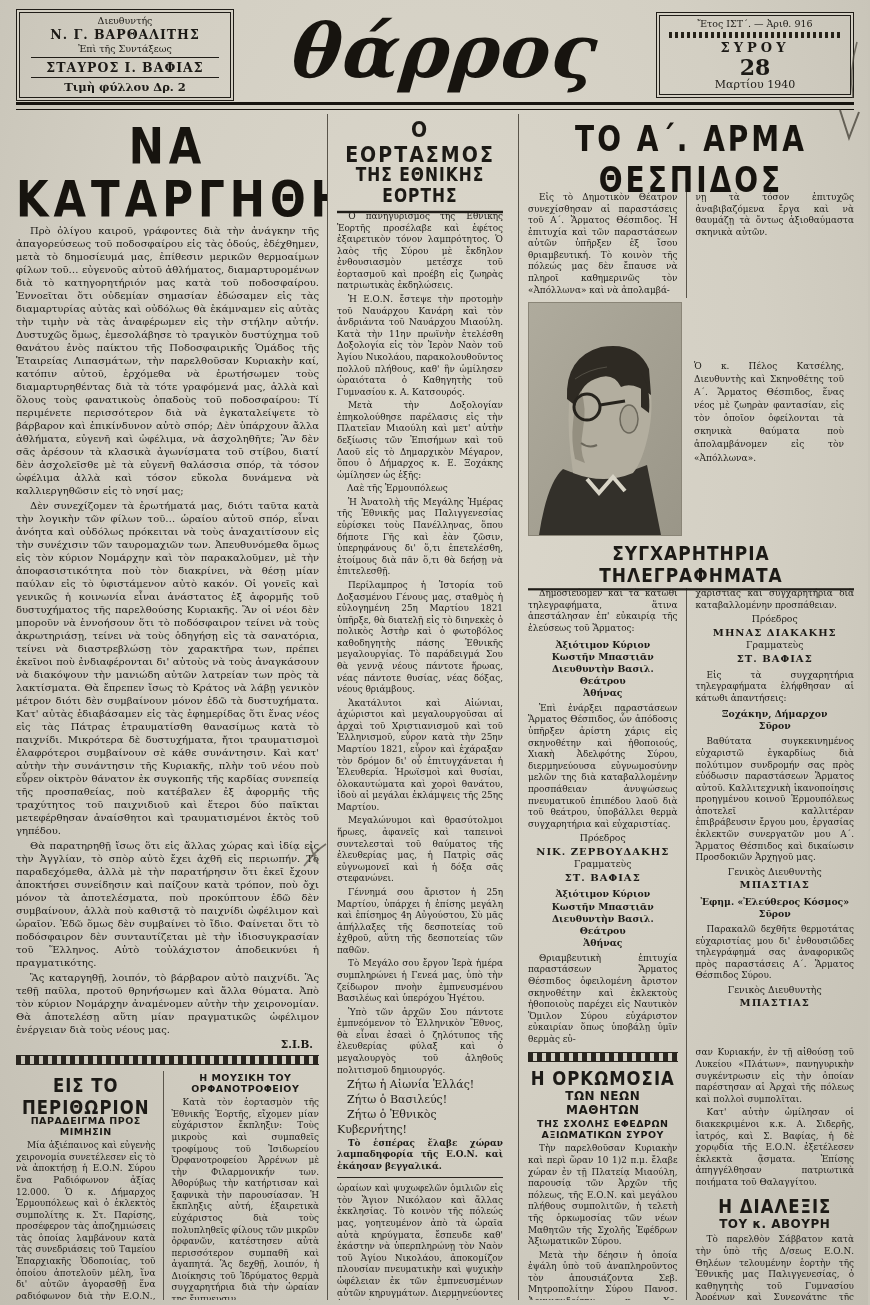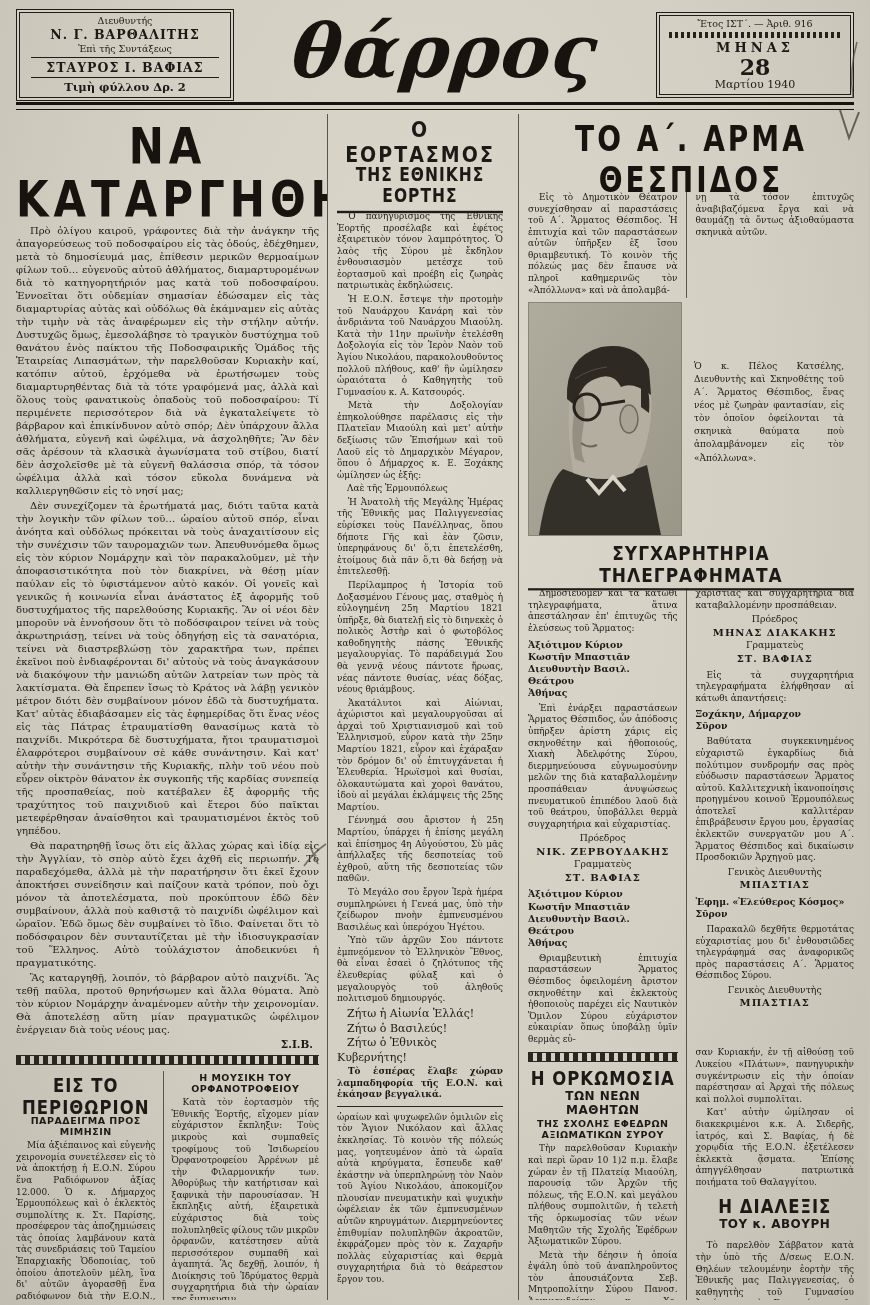--- a/index.html
+++ b/index.html
@@ -40,40 +40,40 @@
   .h-b2{font-family:"DejaVu Sans",sans-serif;font-weight:bold;font-size:15.5px;
         letter-spacing:1px;text-align:center;margin:4px 0 6px;padding-bottom:3px;
         border-bottom:2px solid #201d18;transform:scaleY(1.2);transform-origin:top;}
   .h-cd{font-family:"DejaVu Sans",sans-serif;font-weight:bold;font-size:28px;
         letter-spacing:3px;text-align:center;margin:4px 0 8px;transform:scaleY(1.25);
         transform-origin:top;color:#17140f;}
   .h-sec{font-family:"DejaVu Sans",sans-serif;font-weight:bold;font-size:17px;letter-spacing:1px;
          text-align:center;margin:6px 0 2px;border-bottom:2px solid #201d18;padding-bottom:2px;
          transform:scaleY(1.1);transform-origin:top;}
   .h-sm{font-family:"DejaVu Sans",sans-serif;font-weight:bold;font-size:12px;text-align:center;
-        margin:5px 0 9px;letter-spacing:0.5px;}
+        margin:5px 0 3px;letter-spacing:0.5px;}
   .h-xs{font-family:"DejaVu Sans",sans-serif;font-weight:bold;font-size:9.5px;text-align:center;
         margin:1px 0 3px;letter-spacing:0.5px;}
   .h-marg{font-family:"DejaVu Sans",sans-serif;font-weight:bold;font-size:16.5px;text-align:center;
           letter-spacing:1px;margin:4px 0 2px;transform:scaleY(1.15);transform-origin:top;}
   
   .bt{font-size:10px;line-height:1.30;text-align:justify;margin:0 0 2px;text-indent:14px;}
   .bt-sm{font-size:8.9px;line-height:1.30;text-align:justify;margin:0 0 2px;text-indent:11px;}
   .noind{text-indent:0;}
   .sig-line{display:flex;justify-content:flex-end;font-weight:bold;font-size:10.5px;padding-right:6px;}
   .orn{height:8px;margin:5px 0 6px;border-top:1px solid #2a2620;border-bottom:1px solid #2a2620;
        background:repeating-linear-gradient(90deg,#2a2620 0 5px,transparent 5px 9px);}
   .thin-div{border-top:1px solid #2a2620;width:40%;margin:5px auto;}
   .botA{display:grid;grid-template-columns:1fr 1fr;column-gap:8px;}
   .botA .c1{border-right:1px solid #5a554b;padding-right:7px;}
   .cd2{display:grid;grid-template-columns:1fr 1fr;column-gap:9px;}
   .cd2 .c1{border-right:1px solid #5a554b;padding-right:8px;}
   .bold{font-weight:bold;}
   .cheer{font-size:11px;line-height:1.35;text-indent:10px;margin:0;}
-  .addr{font-size:9.3px;font-weight:bold;text-align:left;line-height:1.3;margin:4px 0;}
+  .addr{font-size:9.3px;font-weight:bold;text-align:center;line-height:1.3;margin:4px 0;}
   .sig-c{font-size:9.3px;text-align:center;line-height:1.35;margin:2px 0 4px;}
   .sig-c b{font-size:10px;letter-spacing:1px;margin-top:12px;}
   
   .photo-row{display:flex;gap:12px;margin:4px 0 6px;}
   .photo{width:152px;height:232px;flex:0 0 auto;border:1px solid #8a8577;
          background:#a39f91;overflow:hidden;}
   .caption{font-size:9px;line-height:1.45;text-align:justify;padding-top:58px;width:150px;}
   
   .pen{position:absolute;pointer-events:none;}
 </style>
@@ -89,21 +89,21 @@
       <div class="ib-small">Ἐπὶ τῆς Συντάξεως</div>
       <div class="ib-rule"></div>
       <div class="ib-bold">ΣΤΑΥΡΟΣ Ι. ΒΑΦΙΑΣ</div>
       <div class="ib-rule"></div>
       <div class="ib-price">Τιμὴ φύλλου Δρ. 2</div>
     </div>
     <div class="paper-title">θάρρος</div>
     <div class="info-box">
       <div class="ib-small">Ἔτος ΙΣΤ΄. — Ἀριθ. 916</div>
       <div class="ib-deco"></div>
-      <div class="ib-place">ΜΗΝΑΣ</div>
+      <div class="ib-place">ΣΥΡΟΥ</div>
       <div class="ib-day">28</div>
       <div class="ib-month">Μαρτίου 1940</div>
     </div>
   </header>
   <div class="head-rule"></div>
 
   <main class="cols">
 
     <section class="colA">
       <h1 class="h-main">ΝΑ ΚΑΤΑΡΓΗΘΗ</h1>
@@ -130,20 +130,21 @@
     <section class="colB">
       <h2 class="h-b1">Ο ΕΟΡΤΑΣΜΟΣ</h2>
       <h2 class="h-b2">ΤΗΣ ΕΘΝΙΚΗΣ ΕΟΡΤΗΣ</h2>
       <p class="bt-sm">Ὁ πανηγυρισμὸς τῆς Ἐθνικῆς Ἑορτῆς προσέλαβε καὶ ἐφέτος ἐξαιρετικὸν τόνον λαμπρότητος. Ὁ λαὸς τῆς Σύρου μὲ ἔκδηλον ἐνθουσιασμὸν μετέσχε τοῦ ἑορτασμοῦ καὶ προέβη εἰς ζωηρὰς πατριωτικὰς ἐκδηλώσεις.</p>
       <p class="bt-sm">Ἡ Ε.Ο.Ν. ἔστεψε τὴν προτομὴν τοῦ Ναυάρχου Κανάρη καὶ τὸν ἀνδριάντα τοῦ Ναυάρχου Μιαούλη. Κατὰ τὴν 11ην πρωϊνὴν ἐτελέσθη Δοξολογία εἰς τὸν Ἱερὸν Ναὸν τοῦ Ἁγίου Νικολάου, παρακολουθοῦντος πολλοῦ πλήθους, καθ' ἣν ὡμίλησεν ὡραιότατα ὁ Καθηγητὴς τοῦ Γυμνασίου κ. Α. Κατσουρός.</p>
       <p class="bt-sm">Μετὰ τὴν Δοξολογίαν ἐπηκολούθησε παρέλασις εἰς τὴν Πλατεῖαν Μιαούλη καὶ μετ' αὐτὴν δεξίωσις τῶν Ἐπισήμων καὶ τοῦ Λαοῦ εἰς τὸ Δημαρχικὸν Μέγαρον, ὅπου ὁ Δήμαρχος κ. Ε. Ξοχάκης ὡμίλησεν ὡς ἑξῆς:</p>
       <p class="bt-sm noind" style="margin-left:10px;">Λαὲ τῆς Ἑρμουπόλεως</p>
       <p class="bt-sm">Ἡ Ἀνατολὴ τῆς Μεγάλης Ἡμέρας τῆς Ἐθνικῆς μας Παλιγγενεσίας εὑρίσκει τοὺς Πανέλληνας, ὅπου δήποτε Γῆς καὶ ἐὰν ζῶσιν, ὑπερηφάνους δι' ὅ,τι ἐπετελέσθη, ἑτοίμους διὰ πᾶν ὅ,τι θὰ δεήσῃ νὰ ἐπιτελεσθῇ.</p>
       <p class="bt-sm">Περίλαμπρος ἡ Ἱστορία τοῦ Δοξασμένου Γένους μας, σταθμὸς ἡ εὐλογημένη 25η Μαρτίου 1821 ὑπῆρξε, θὰ διατελῇ εἰς τὸ διηνεκὲς ὁ πολικὸς Ἀστὴρ καὶ ὁ φωτοβόλος καθοδηγητὴς πάσης Ἐθνικῆς μεγαλουργίας. Τὸ παράδειγμά Σου θὰ γεννᾷ νέους πάντοτε ἥρωας, νέας πάντοτε θυσίας, νέας δόξας, νέους θριάμβους.</p>
       <p class="bt-sm">Ἀκατάλυτοι καὶ Αἰώνιαι, ἀχώριστοι καὶ μεγαλουργοῦσαι αἱ ἀρχαὶ τοῦ Χριστιανισμοῦ καὶ τοῦ Ἑλληνισμοῦ, εὗρον κατὰ τὴν 25ην Μαρτίου 1821, εὗρον καὶ ἐχάραξαν τὸν δρόμον δι' οὗ ἐπιτυγχάνεται ἡ Ἐλευθερία. Ἡρωϊσμοὶ καὶ θυσίαι, ὁλοκαυτώματα καὶ χοροὶ θανάτου, ἰδοὺ αἱ μεγάλαι ἐκλάμψεις τῆς 25ης Μαρτίου.</p>
+      <p class="bt-sm">Μεγαλώνυμοι καὶ θρασύτολμοι ἥρωες, ἀφανεῖς καὶ ταπεινοὶ συντελεσταὶ τοῦ θαύματος τῆς ἐλευθερίας μας, ἡ Πατρὶς σᾶς εὐγνωμονεῖ καὶ ἡ δόξα σᾶς στεφανώνει.</p>
       <p class="bt-sm">Γέννημά σου ἄριστον ἡ 25η Μαρτίου, ὑπάρχει ἡ ἐπίσης μεγάλη καὶ ἐπίσημος 4η Αὐγούστου, Σὺ μᾶς ἀπήλλαξες τῆς δεσποτείας τοῦ ἐχθροῦ, αὕτη τῆς δεσποτείας τῶν παθῶν.</p>
       <p class="bt-sm">Τὸ Μεγάλο σου ἔργον Ἱερὰ ἡμέρα συμπληρώνει ἡ Γενεά μας, ὑπὸ τὴν ζείδωρον πνοὴν ἐμπνευσμένου Βασιλέως καὶ ὑπερόχου Ἡγέτου.</p>
       <p class="bt-sm">Ὑπὸ τῶν ἀρχῶν Σου πάντοτε ἐμπνεόμενον τὸ Ἑλληνικὸν Ἔθνος, θὰ εἶναι ἐσαεὶ ὁ ζηλότυπος τῆς ἐλευθερίας φύλαξ καὶ ὁ μεγαλουργὸς τοῦ ἀληθοῦς πολιτισμοῦ δημιουργός.</p>
       <p class="cheer">Ζήτω ἡ Αἰωνία Ἑλλάς!</p>
       <p class="cheer">Ζήτω ὁ Βασιλεύς!</p>
       <p class="cheer">Ζήτω ὁ Ἐθνικὸς Κυβερνήτης!</p>
       <p class="bt-sm bold">Τὸ ἑσπέρας ἔλαβε χώραν λαμπαδηφορία τῆς Ε.Ο.Ν. καὶ ἐκάησαν βεγγαλικά.</p>
       <div class="thin-div" style="width:100%;"></div>
       <p class="bt-sm noind">ὡραίων καὶ ψυχωφελῶν ὁμιλιῶν εἰς τὸν Ἅγιον Νικόλαον καὶ ἄλλας ἐκκλησίας. Τὸ κοινὸν τῆς πόλεώς μας, γοητευμένον ἀπὸ τὰ ὡραῖα αὐτὰ κηρύγματα, ἔσπευδε καθ' ἑκάστην νὰ ὑπερπληρώνῃ τὸν Ναὸν τοῦ Ἁγίου Νικολάου, ἀποκομίζον πλουσίαν πνευματικὴν καὶ ψυχικὴν ὠφέλειαν ἐκ τῶν ἐμπνευσμένων αὐτῶν κηρυγμάτων. Διερμηνεύοντες ἐπιθυμίαν πολυπληθῶν ἀκροατῶν, ἐκφράζομεν πρὸς τὸν κ. Ζαχαρῆν πολλὰς εὐχαριστίας καὶ θερμὰ συγχαρητήρια διὰ τὸ θεάρεστον ἔργον του.</p>
     </section>
@@ -190,21 +191,21 @@
 
             <path d="M58 176 L70 190 L84 174 L96 188" stroke="#d8d4c6" stroke-width="4" fill="none"></path>
           </svg>
         </div>
         <div class="caption">Ὁ κ. Πέλος Κατσέλης, Διευθυντὴς καὶ Σκηνοθέτης τοῦ Α΄. Ἅρματος Θέσπιδος, ἕνας νέος μὲ ζωηρὰν φαντασίαν, εἰς τὸν ὁποῖον ὀφείλονται τὰ σκηνικὰ θαύματα ποὺ ἀπολαμβάνομεν εἰς τὸν «Ἀπόλλωνα».</div>
       </div>
 
       <h2 class="h-sec">ΣΥΓΧΑΡΗΤΗΡΙΑ ΤΗΛΕΓΡΑΦΗΜΑΤΑ</h2>
       <div class="cd2">
         <div class="c1">
-          <p class="bt-sm">Δημοσιεύομεν καὶ τὰ κάτωθι τηλεγραφήματα, ἅτινα ἀπεστάλησαν ἐπ' ἐπιτυχῶς τῆς ἐλεύσεως τοῦ Ἅρματος:</p>
+          <p class="bt-sm">Δημοσιεύομεν καὶ τὰ κάτωθι τηλεγραφήματα, ἅτινα ἀπεστάλησαν ἐπ' εὐκαιρίᾳ τῆς ἐλεύσεως τοῦ Ἅρματος:</p>
           <div class="addr">
             <div>Ἀξιότιμον Κύριον</div>
             <div>Κωστῆν Μπαστιᾶν</div>
             <div>Διευθυντὴν Βασιλ. Θεάτρου</div>
             <div>Ἀθήνας</div>
           </div>
           <p class="bt-sm">Ἐπὶ ἐνάρξει παραστάσεων Ἅρματος Θέσπιδος, ὧν ἀπόδοσις ὑπῆρξεν ἀρίστη χάρις εἰς σκηνοθέτην καὶ ἠθοποιούς, Χιακὴ Ἀδελφότης Σύρου, διερμηνεύουσα εὐγνωμοσύνην μελῶν της διὰ καταβαλλομένην προσπάθειαν ἀνυψώσεως πνευματικοῦ ἐπιπέδου λαοῦ διὰ τοῦ θεάτρου, ὑποβάλλει θερμὰ συγχαρητήρια καὶ εὐχαριστίας.</p>
           <div class="sig-c">
             <span>Πρόεδρος</span><br>
             <b>ΝΙΚ. ΖΕΡΒΟΥΔΑΚΗΣ</b><br>

